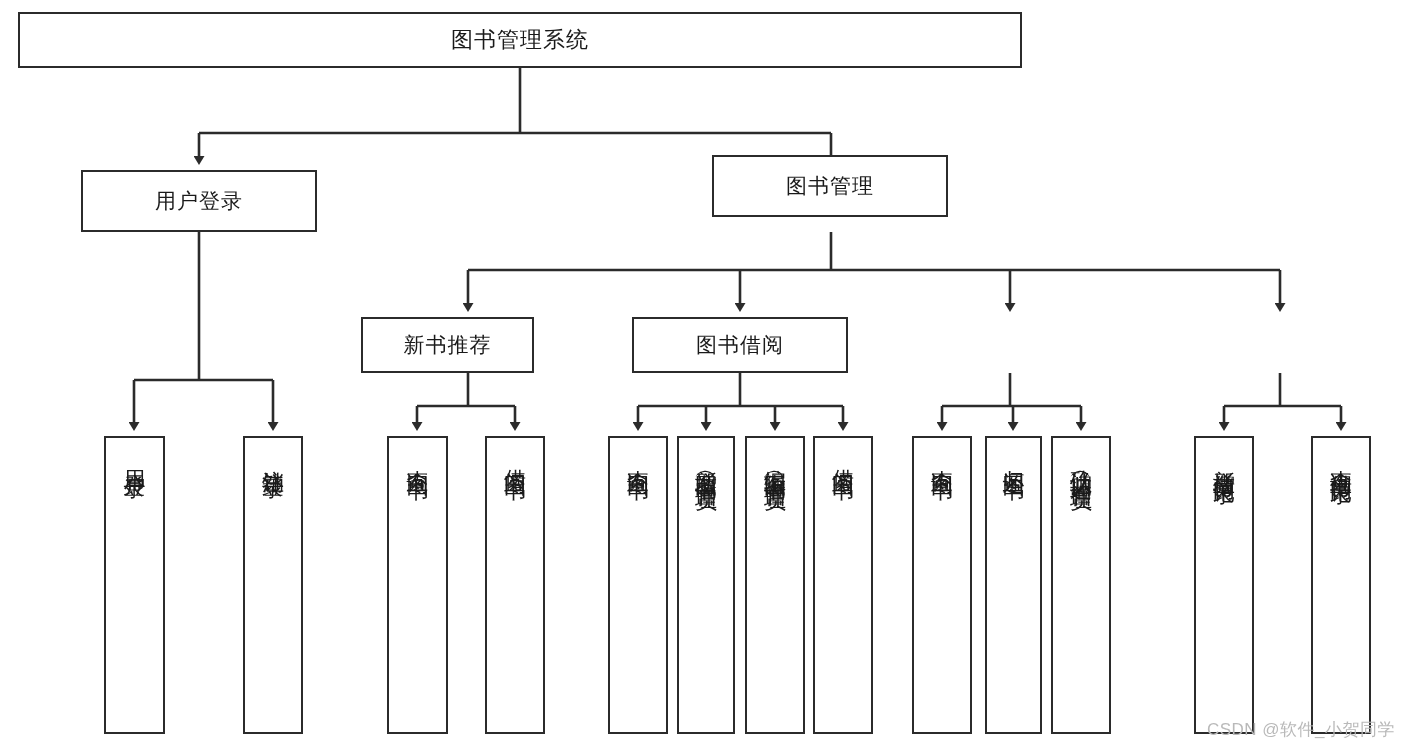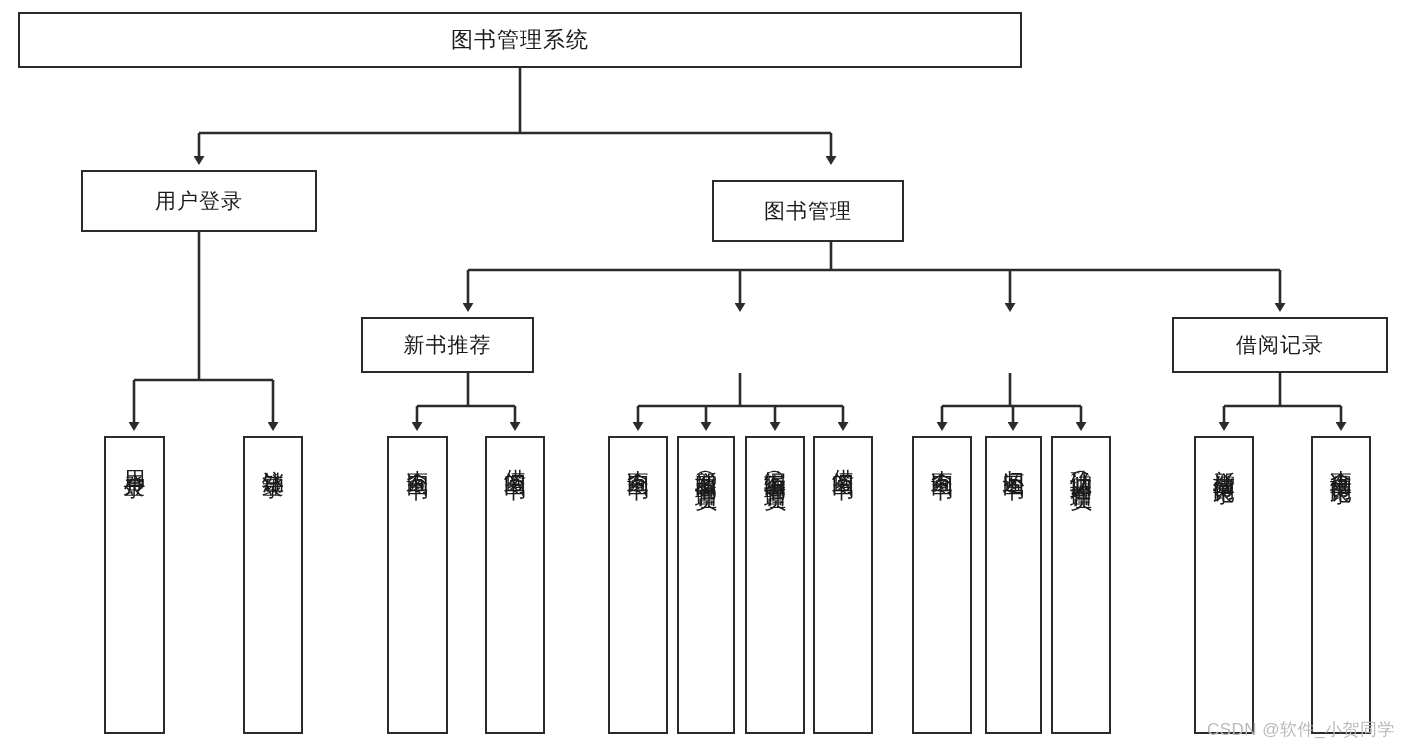--- a/index.html
+++ b/index.html
@@ -126,33 +126,33 @@
   </svg>
 
   <div class="node horizontal root" style="left:18px;top:12px;width:1004px;height:56px;">
     <span class="node-label">图书管理系统</span>
   </div>
 
   <div class="node horizontal" style="left:81px;top:170px;width:236px;height:62px;">
     <span class="node-label">用户登录</span>
   </div>
 
-  <div class="node horizontal" style="left:712px;top:180px;width:192px;height:62px;">
+  <div class="node horizontal" style="left:712px;top:155px;width:236px;height:62px;">
     <span class="node-label">图书管理</span>
   </div>
 
   <div class="node horizontal" style="left:361px;top:317px;width:173px;height:56px;">
     <span class="node-label">新书推荐</span>
   </div>
 
-
-
-  <div class="node horizontal" style="left:1172px;top:317px;width:216px;height:56px;">
-    <span class="node-label">借阅记录</span>
-  </div>
+  <div class="node horizontal" style="left:632px;top:317px;width:216px;height:56px;">
+    <span class="node-label">图书借阅</span>
+  </div>
+
+
 
   <div class="node vertical" style="left:104px;top:436px;width:61px;height:298px;">
     <span class="node-label">用户登录</span>
   </div>
 
   <div class="node vertical" style="left:243px;top:436px;width:60px;height:298px;">
     <span class="node-label">注销登录</span>
   </div>
 
   <div class="node vertical" style="left:387px;top:436px;width:61px;height:298px;">

